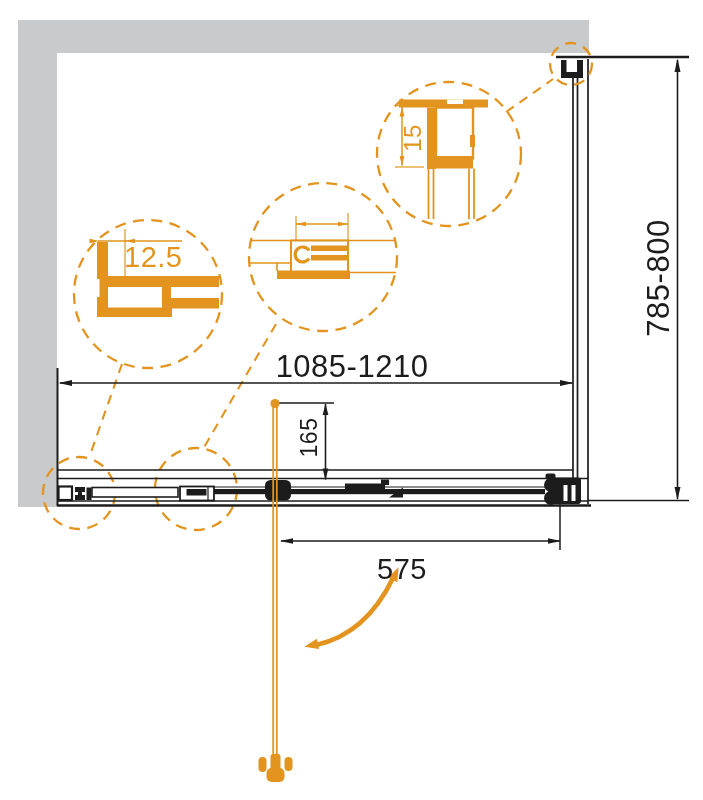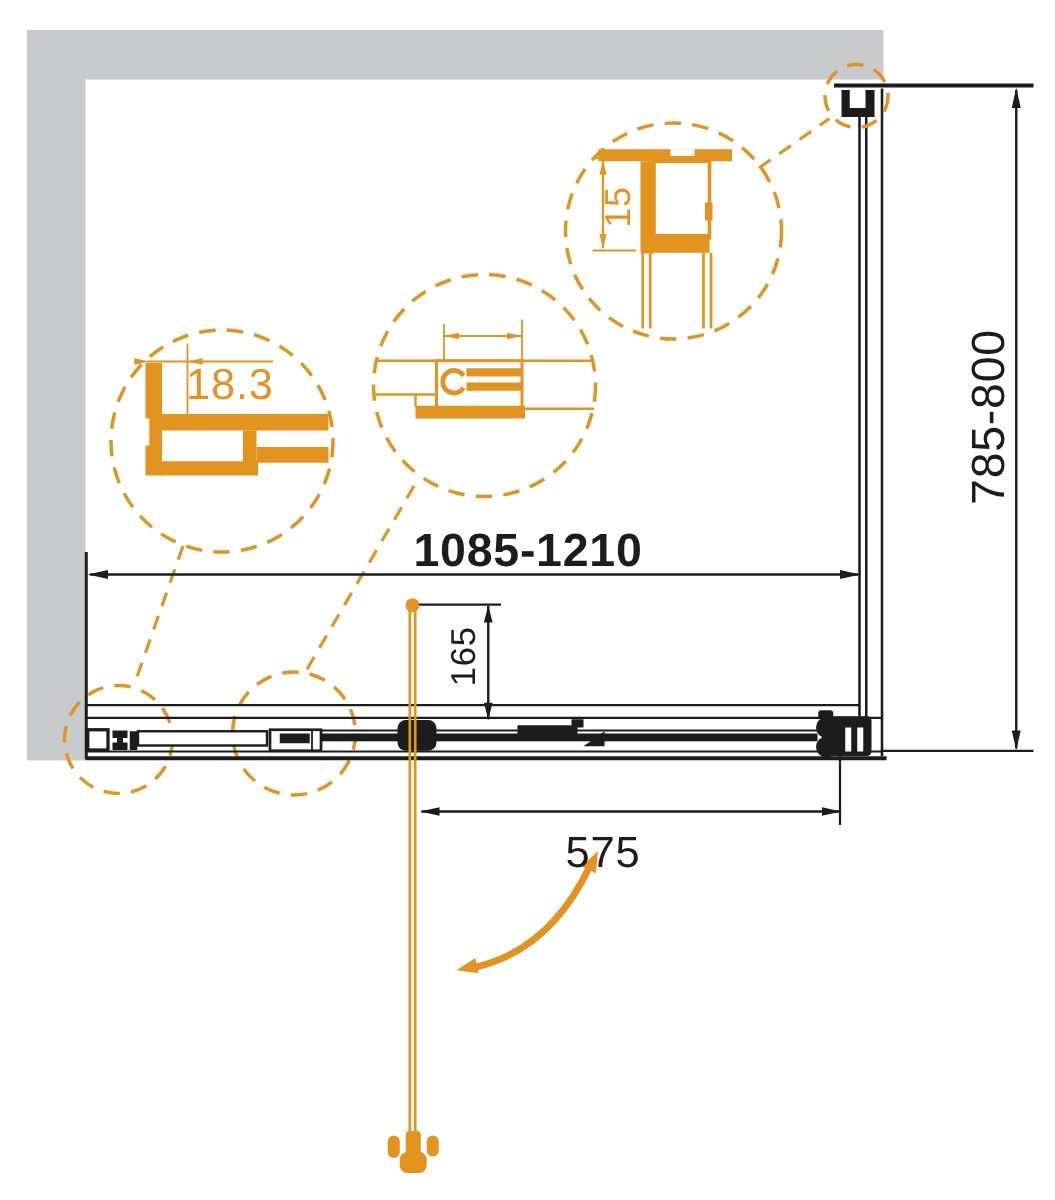--- a/index.html
+++ b/index.html
@@ -198,26 +198,26 @@
         <rect class="of" x="470" y="135" width="5" height="12"></rect>
         <rect class="of" x="436" y="156" width="37" height="12.5"></rect>
         <line class="ol" stroke-width="1.8" x1="428.5" y1="168.5" x2="428.5" y2="219"></line>
         <line class="ol" stroke-width="1.8" x1="433.5" y1="168.5" x2="433.5" y2="219"></line>
         <line class="ol" stroke-width="1.8" x1="469" y1="168.5" x2="469" y2="219"></line>
         <line class="ol" stroke-width="1.8" x1="474" y1="168.5" x2="474" y2="219"></line>
       </g>
     </g>
   </svg>
 
-  <div class="lbl fs31 center" style="left:252px;top:351px;width:200px;font-weight:bold;">1085-1210</div>
+  <div class="lbl fs31 center" style="left:252px;top:351px;width:200px;">1085-1210</div>
 
   <div class="lbl fs31 center rot" style="left:589px;top:263px;width:140px;height:30px;line-height:30px;">785-800</div>
 
   <div class="lbl fs29 center" style="left:352px;top:511px;width:100px;margin-top:44px;">575</div>
 
   <div class="lbl fs23 center rot" style="left:259px;top:426px;width:100px;height:23px;">165</div>
 
-  <div class="lbl fs29 orange" style="left:124px;top:243px;">18.3</div>
+  <div class="lbl fs29 orange" style="left:124px;top:243px;">12.5</div>
 
 
   <div class="lbl fs24 orange center rot" style="left:363px;top:126px;width:100px;height:24px;">15</div>
 
 </div>
 
 </body></html>

